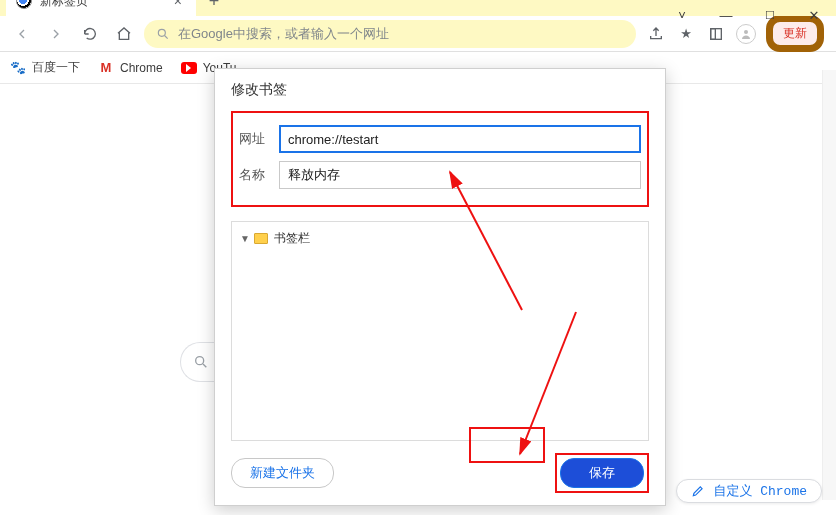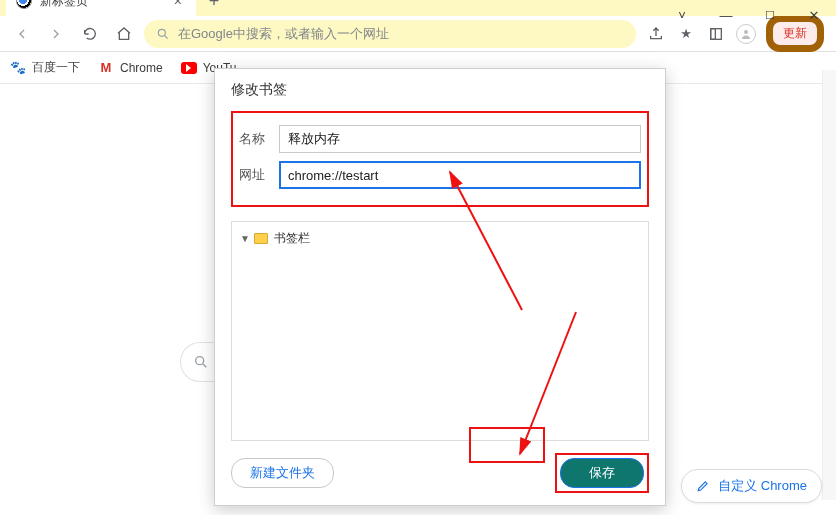--- a/index.html
+++ b/index.html
@@ -117,33 +117,33 @@
   .tarrow { width:12px; display:inline-block; color:#666; font-size:10px;}
   .tfolder { width:14px; height:11px; background:#ffd04c; border:1px solid #d9a832; margin:0 6px 0 2px; border-radius:1px;}
   .tsel { background:#cfe3ff; padding:0 3px;}
   .dlg-actions {
     margin-top:auto; padding:12px 16px; display:flex; align-items:center; gap:14px;
   }
   .btn {
     height:30px; padding:0 18px; border:1px solid #c8c8c8; background:#fff; color:#1a73e8;
     font-size:13px; border-radius:14px; cursor:pointer; display:flex; align-items:center;
   }
-  .btn.primary { background:#0f766e; color:#fff; border-color:#1a73e8; min-width:84px; justify-content:center;}
+  .btn.primary { background:#1d4ed8; color:#fff; border-color:#1a73e8; min-width:84px; justify-content:center;}
   .actions-right { margin-left:auto; display:flex; gap:14px; align-items:center;}
   .redbox2 { border:2px solid #e11; padding:3px; display:inline-flex;}
   .redbox2-empty {
     position:absolute; border:2px solid #e11; width:76px; height:36px;
   }
   
   .overlay-svg { position:absolute; left:0; top:0; width:836px; height:515px; pointer-events:none;}
   
   .customize {
-    position:absolute; right:14px; bottom:12px; height:34px; border:1px solid #dadce0;
+    position:absolute; right:14px; bottom:12px; height:24px; border:1px solid #dadce0;
     border-radius:18px; background:#fff; display:flex; align-items:center; gap:8px;
-    padding:0 14px; color:#1a73e8; font-size:13px; box-shadow:0 1px 3px rgba(0,0,0,.08);
+    padding:0 14px; color:#1a73e8; font-size:13px; box-shadow:0 1px 3px rgba(0,0,0,.08);font-family:Liberation Mono, monospace;
   }
   .customize svg { width:14px; height:14px; }
   
   .right-edge { position:absolute; right:0; top:70px; width:14px; height:430px; background:#f7f7f7; border-left:1px solid #eee;}
 </style>
 </head>
 <body>
 
 <div class="titlebar">
   <div class="tab">
@@ -235,26 +235,26 @@
   </div>
 </div>
 
 <div class="right-edge"></div>
 
 <div class="dialog">
   <div class="dlg-title">修改书签</div>
   <div class="dlg-form">
     <div class="redbox">
       <div class="frow">
+        <div class="flabel">网址</div>
+        <input class="finput focused" value="chrome://testart" style="">
+      </div>
+      <div class="frow">
         <div class="flabel">名称</div>
         <input class="finput" value="释放内存" style="">
-      </div>
-      <div class="frow">
-        <div class="flabel">网址</div>
-        <input class="finput focused" value="chrome://testart" style="">
       </div>
     </div>
   </div>
   <div class="tree">
     <div class="tnode">
       <span class="tarrow">▼</span>
       <span class="tfolder"></span>
       <span>书签栏</span>
     </div>
   </div>

